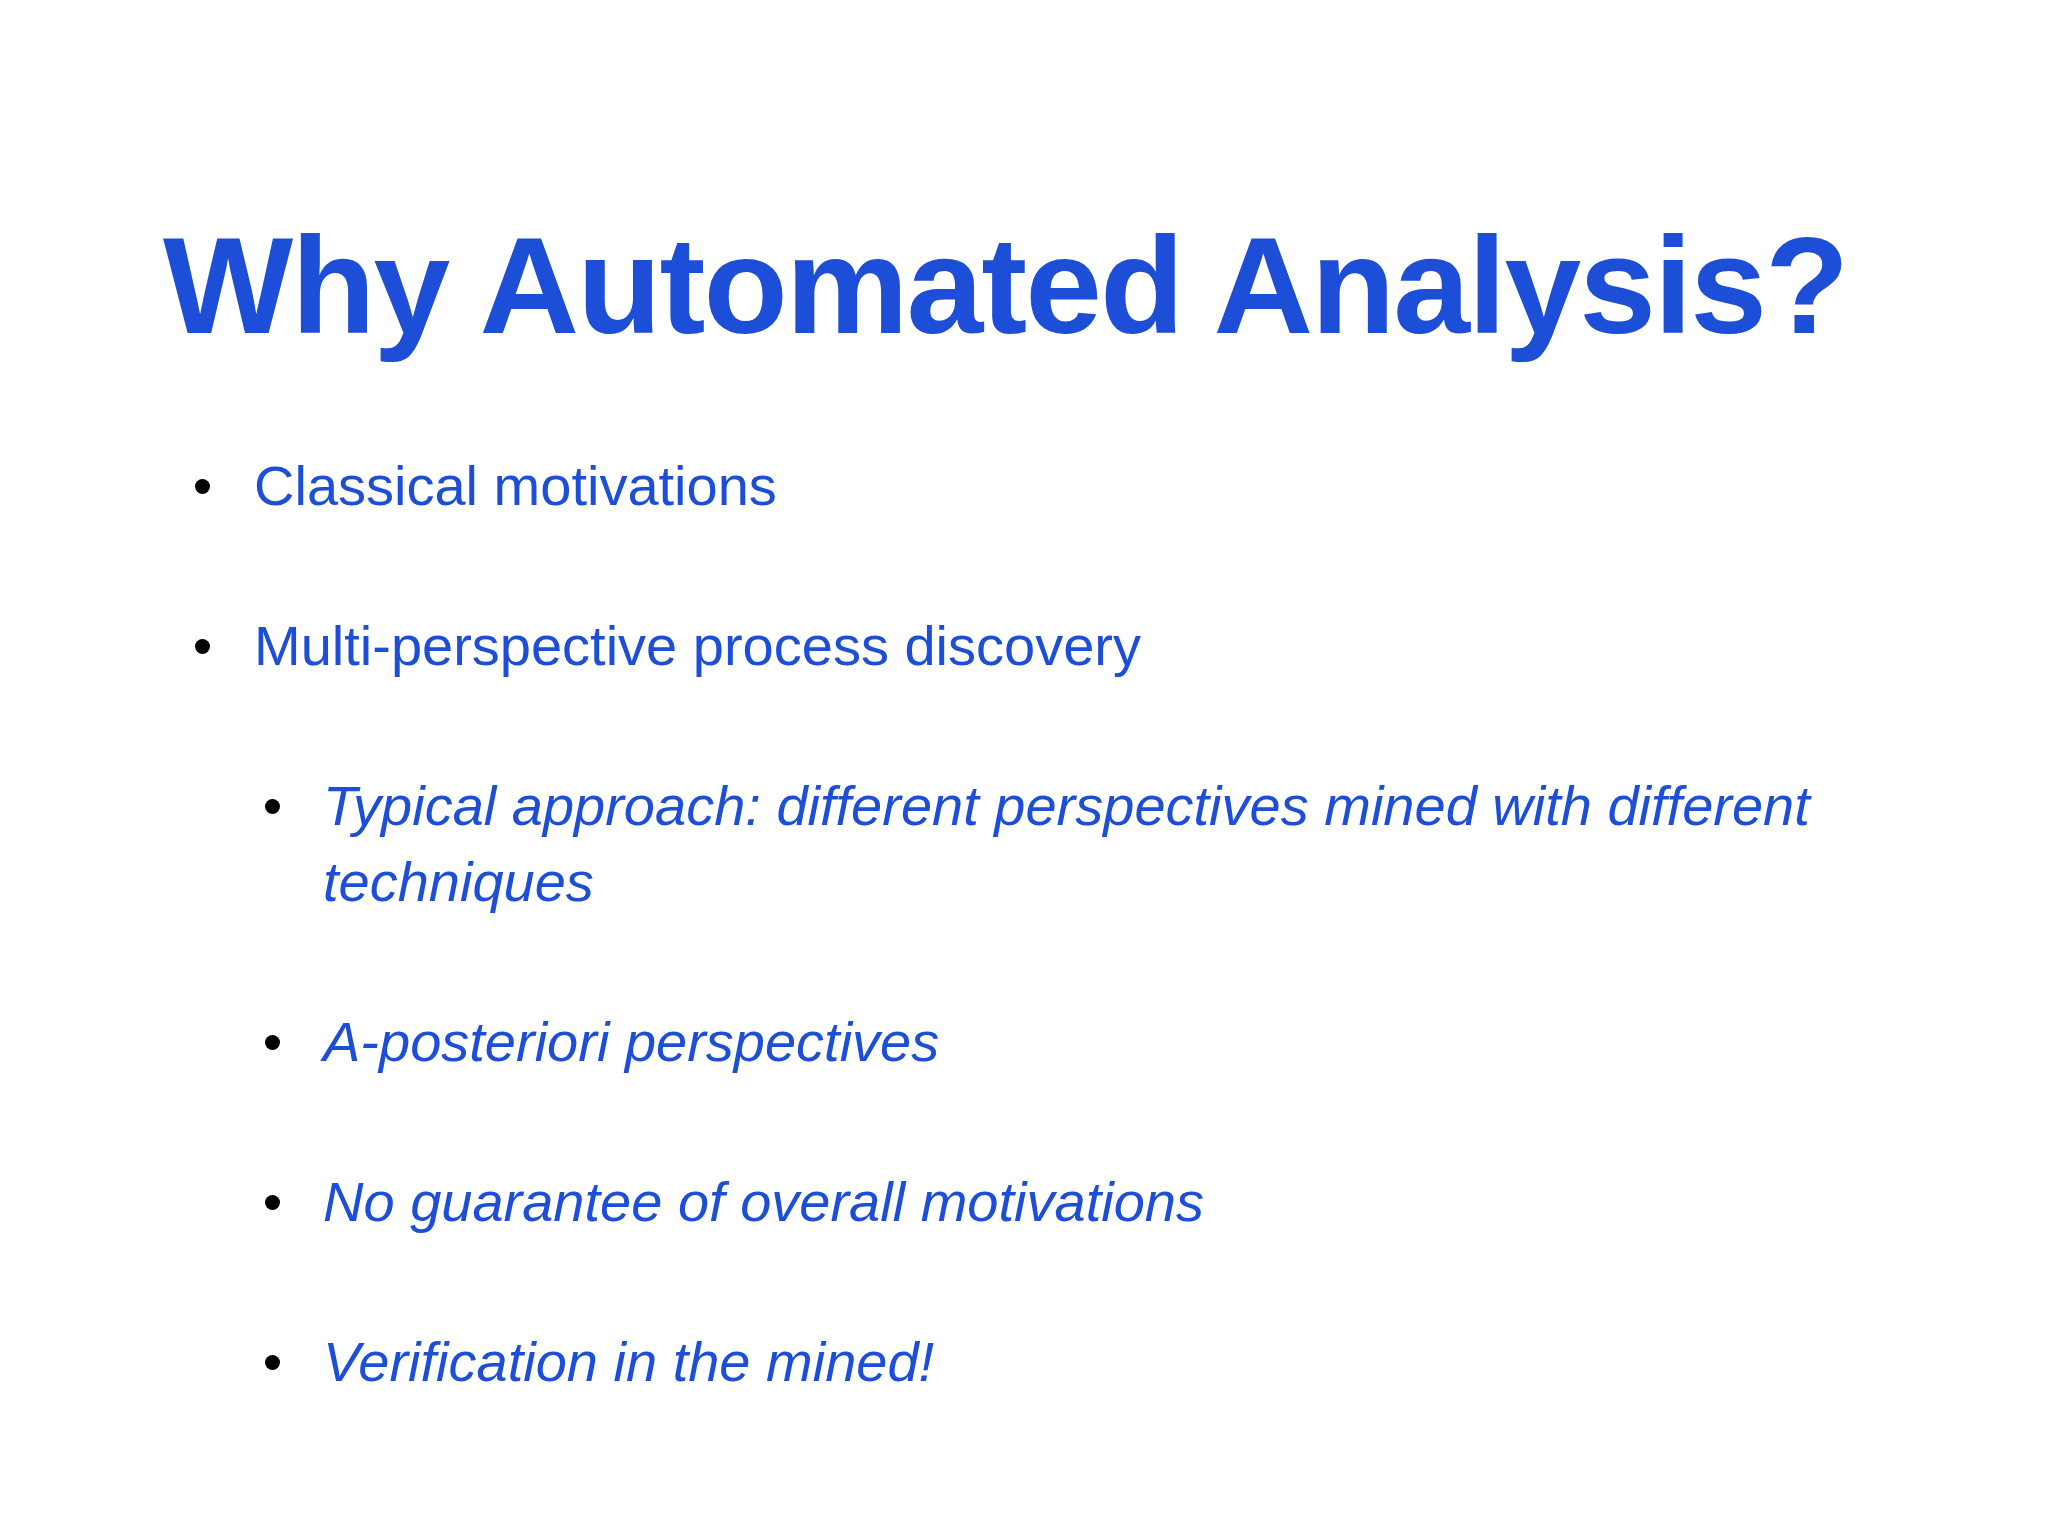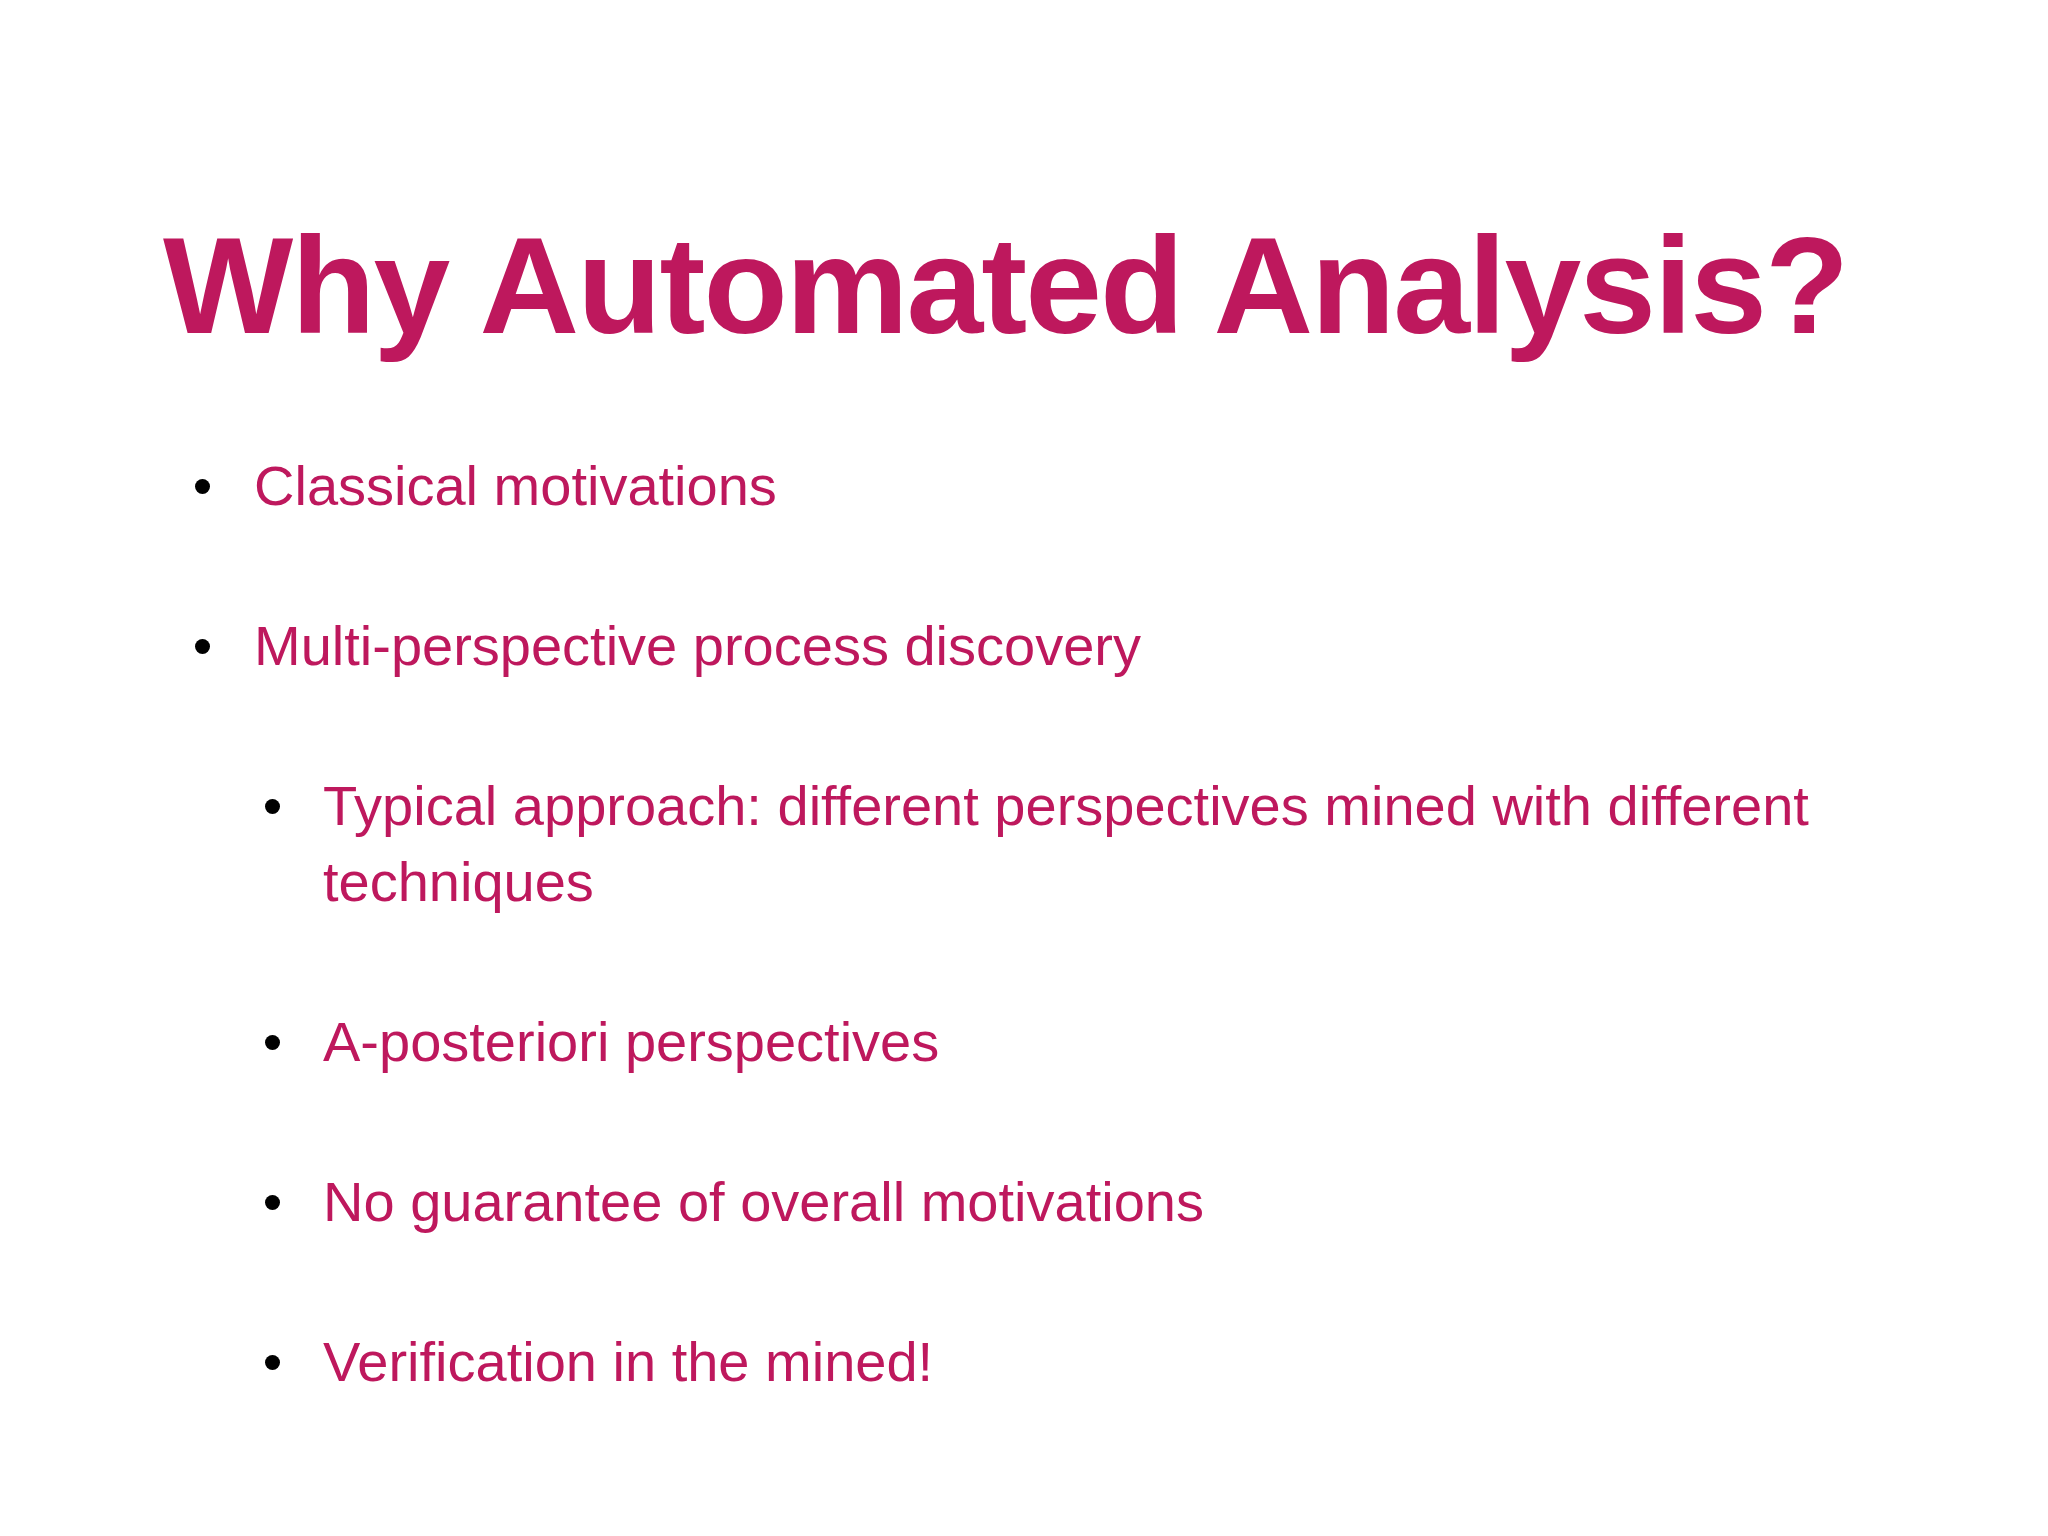--- a/index.html
+++ b/index.html
@@ -35,36 +35,36 @@
     padding: 0;
     list-style: none;
     font-size: 56px;
     line-height: 76px;
   }
   .bullets li {
     position: relative;
     margin-bottom: 84px;
   }
   .bullets li.l1 { padding-left: 236px; }
-  .bullets li.l2 { padding-left: 305px; }
+  .bullets li.l2 { padding-left: 305px; font-style: italic; }
   .dot {
     position: absolute;
     top: 31px;
     width: 15px;
     height: 15px;
     border-radius: 50%;
     background: #000000;
   }
   li.l1 .dot { left: 177px; }
   li.l2 .dot { left: 247px; }
 </style>
 </head>
 <body>
 
-<div class="slide" style="background: rgb(255, 255, 255); color: #be185d;">
+<div class="slide" style="background: rgb(255, 255, 255); color: #1d4ed8;">
 
   <h1 class="title">Why Automated Analysis?</h1>
 
   <ul class="bullets">
 
     <li class="l1">
       <span class="dot"></span>
       <span>Classical motivations</span>
     </li>
 

